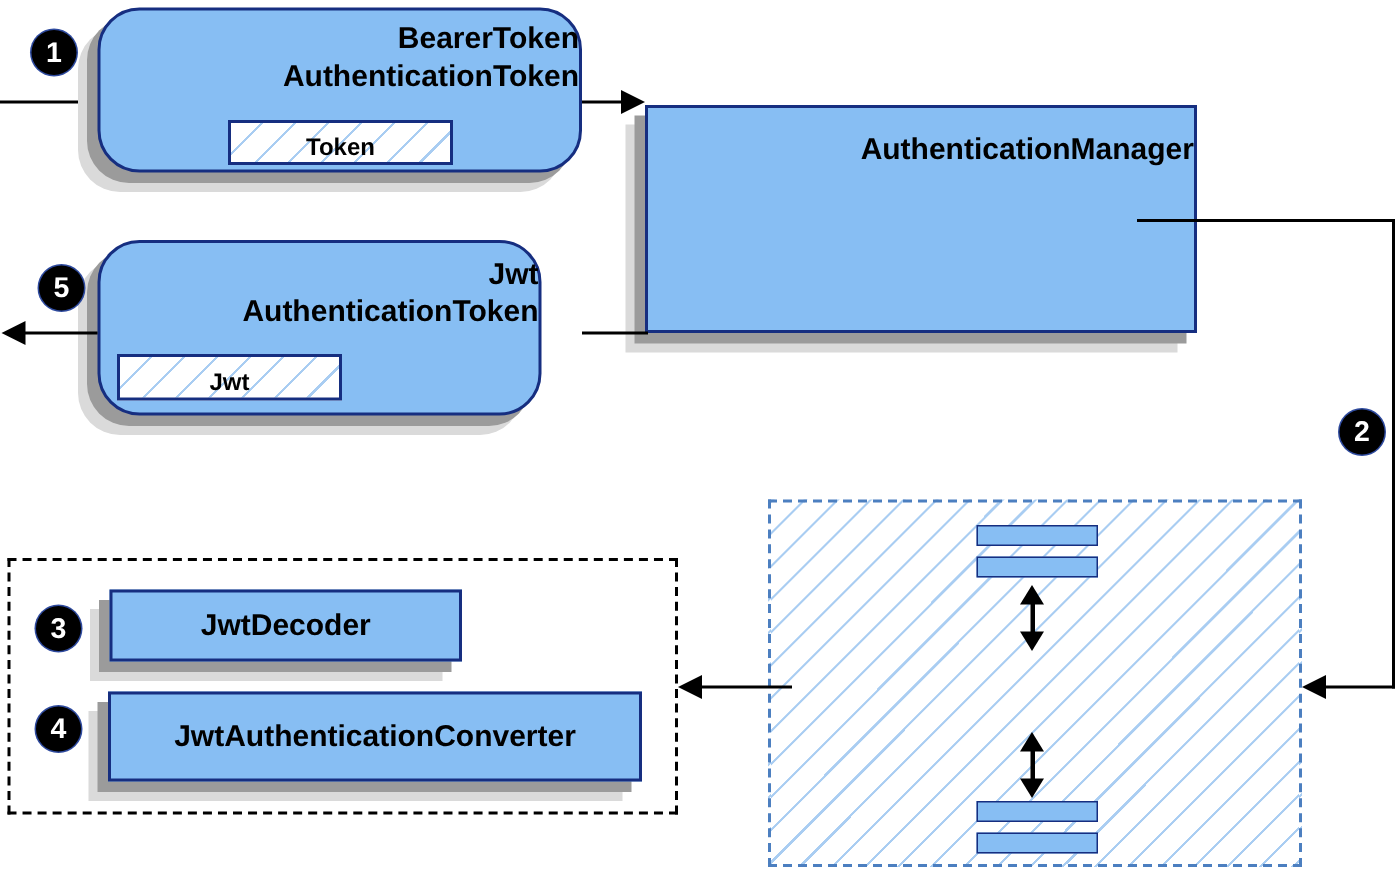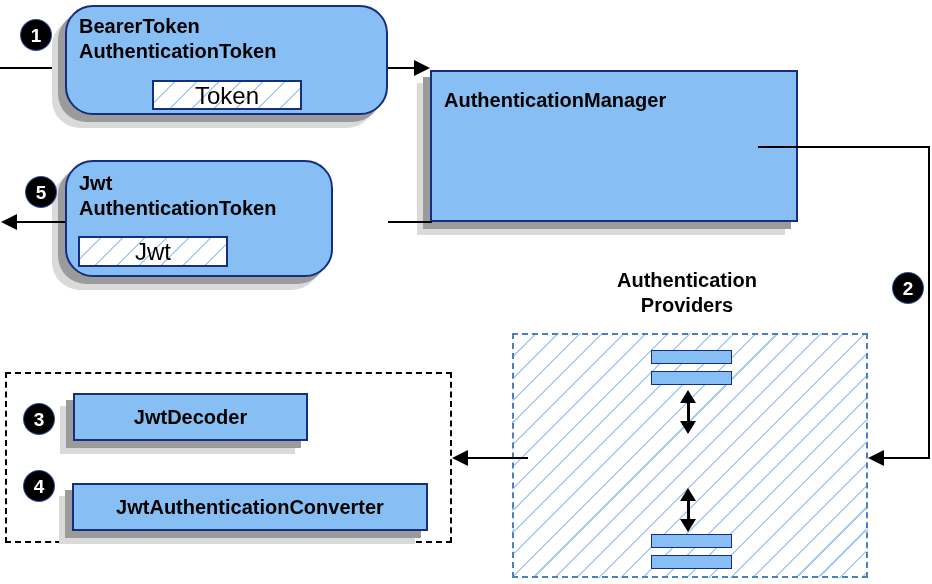--- a/index.html
+++ b/index.html
@@ -18,28 +18,28 @@
     position:relative;width:932px;height:584px;background:#fff;overflow:hidden;
     font-family:"Liberation Sans","DejaVu Sans",sans-serif;color:#000;
   }
   .node{
     position:absolute;background:var(--node-fill);
     border:2px solid var(--node-border);box-sizing:border-box;
     box-shadow:-7px 7px 0 var(--shadow-dark),-13px 13px 0 var(--shadow-light);
   }
   .rounded{border-radius:28px;}
   .node-title{
-    position:absolute;left:0;right:0;text-align:left;
+    position:absolute;left:0;right:0;text-align:right;
     font-weight:bold;font-size:20px;line-height:25px;padding-left:12px;
   }
   .field{
     position:absolute;background-color:#fff;
     border:2px solid var(--node-border);box-sizing:border-box;
-    display:flex;align-items:flex-start;justify-content:center;
-    font-weight:normal;font-size:24px;
+    display:flex;align-items:flex-end;justify-content:center;
+    font-weight:bold;font-size:16px;
   }
   .hatch{
     background-image:repeating-linear-gradient(135deg,
       rgba(0,0,0,0) 0px, rgba(0,0,0,0) 14px,
       var(--hatch-line) 14px, var(--hatch-line) 15.5px);
   }
   .group-dashed-blue{
     position:absolute;border:2px dashed var(--providers-dash);box-sizing:border-box;
     background-color:#fff;
     background-image:repeating-linear-gradient(135deg,
@@ -105,38 +105,34 @@
   </div>
 
   <div class="hline" style="left:758px;top:146px;width:172px;"></div>
   <div class="vline" style="left:928px;top:146px;height:313px;"></div>
   <div class="hline" style="left:882px;top:457px;width:48px;"></div>
   <div class="tri tri-left" style="left:868px;top:450px;"></div>
   <div class="badge" style="left:893px;top:273px;">2</div>
 
   <div class="hline" style="left:388px;top:221px;width:44px;"></div>
 
-  <div class="node rounded" style="left:65px;top:160px;width:268px;height:117px;">
+  <div class="node rounded" style="left:65px;top:160px;width:296px;height:117px;">
     <div class="node-title" style="top:9px;">
       <div>Jwt</div>
       <div>AuthenticationToken</div>
     </div>
     <div class="field hatch" style="left:11px;top:74px;width:150px;height:31px;">
       <span>Jwt</span>
     </div>
   </div>
 
   <div class="hline" style="left:15px;top:221px;width:50px;"></div>
   <div class="tri tri-left" style="left:1px;top:214px;"></div>
   <div class="badge" style="left:26px;top:177px;">5</div>
 
-  <div class="group-title" style="left:587px;top:268px;width:200px;">
-    <div>Authentication</div>
-    <div>Providers</div>
-  </div>
 
   <div class="group-dashed-blue" style="left:512px;top:333px;width:356px;height:245px;">
     <div class="mini-rect" style="left:137px;top:15px;"></div>
     <div class="mini-rect" style="left:137px;top:36px;"></div>
 
     <div class="tri tri-up" style="left:166px;top:55px;"></div>
     <div class="vline" style="left:173px;top:65px;height:24px;background:var(--line-color);width:3px;"></div>
     <div class="tri tri-down" style="left:166px;top:86px;"></div>
 
 
@@ -151,18 +147,18 @@
   <div class="hline" style="left:466px;top:457px;width:62px;"></div>
   <div class="tri tri-left" style="left:452px;top:450px;"></div>
 
   <div class="group-dashed-black" style="left:5px;top:372px;width:447px;height:171px;"></div>
 
   <div class="node" style="left:73px;top:393px;width:235px;height:48px;">
     <div class="node-label">JwtDecoder</div>
   </div>
   <div class="badge" style="left:24px;top:404px;">3</div>
 
-  <div class="node" style="left:72px;top:483px;width:356px;height:48px;">
+  <div class="node" style="left:72px;top:461px;width:356px;height:60px;">
     <div class="node-label">JwtAuthenticationConverter</div>
   </div>
   <div class="badge" style="left:24px;top:471px;">4</div>
 
 </div>
 
 </body></html>

